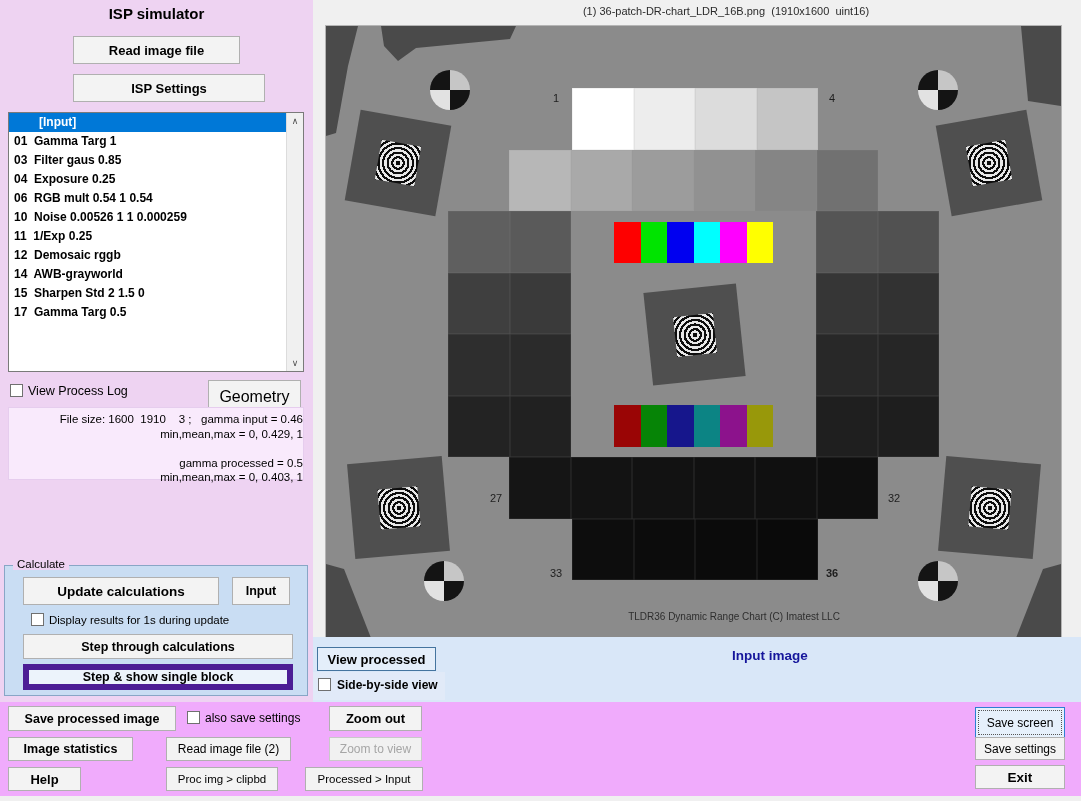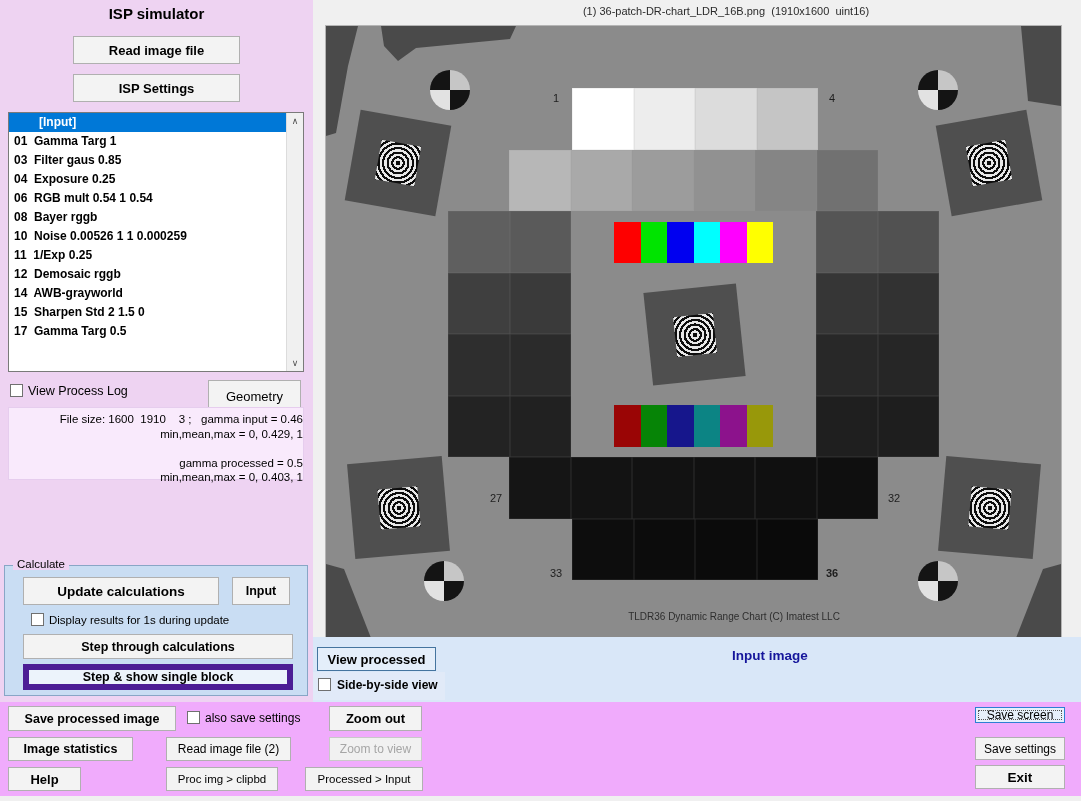--- a/index.html
+++ b/index.html
@@ -9,32 +9,32 @@
   
   #left-panel{left:0;top:0;width:313px;height:707px;background:#eed3f2;}
   #panel-title{left:0;top:5px;width:313px;text-align:center;font-size:15px;font-weight:bold;}
   .btn{position:absolute;display:flex;align-items:center;justify-content:center;
        background:#f3f3f3;border:1px solid #b0b0b0;box-sizing:border-box;font-size:12px;cursor:default;}
   .btn.bold{font-weight:bold;}
   .btn.disabled{color:#a6a6a6;border-color:#c9c9c9;background:#f1f1f1;}
   .btn.blue{background:#e4eefa;border:1px solid #44749f;}
   .btn.focused{background:#e6f0fb;border:1px solid #2d7fd3;outline:1px dotted #555;outline-offset:-4px;}
   #btn-read-image{left:73px;top:36px;width:167px;height:28px;font-size:13px;}
-  #btn-isp-settings{left:73px;top:74px;width:167px;height:28px;font-size:13px;}
+  #btn-isp-settings{left:73px;top:74px;width:192px;height:28px;font-size:13px;}
   
   #listbox{left:8px;top:112px;width:296px;height:260px;background:#fff;border:1px solid #7a7a7a;box-sizing:border-box;overflow:hidden;}
   .list-item{height:19px;line-height:19px;padding-left:5px;font-size:12px;font-weight:bold;white-space:pre;}
   .list-item.selected{background:#0078d7;color:#fff;padding-left:30px;}
   #list-scrollbar{position:absolute;right:0;top:0;width:17px;height:100%;background:#f0f0f0;border-left:1px solid #dcdcdc;box-sizing:border-box;}
   .scroll-arrow{position:absolute;left:0;width:100%;height:16px;display:flex;align-items:center;justify-content:center;font-size:9px;color:#505050;}
   .scroll-arrow.up{top:0;} .scroll-arrow.down{bottom:0;}
   
   .checkbox{position:absolute;width:13px;height:13px;background:#fff;border:1px solid #707070;box-sizing:border-box;}
   .cb-label{position:absolute;font-size:12.5px;line-height:14px;}
-  #geometry-btn{left:208px;top:380px;width:93px;height:33px;font-size:13px;text-align:right;}
+  #geometry-btn{left:208px;top:380px;width:93px;height:33px;font-size:16px;text-align:right;}
   #info-box{left:8px;top:407px;width:296px;height:73px;background:#f9eafc;border:1px solid #e6cdee;box-sizing:border-box;
             font-size:11.5px;line-height:14.6px;white-space:pre;padding:4px 0 0 22px;text-align:right;}
   
   #calc-box{left:4px;top:565px;width:304px;height:131px;background:#c9ddf3;border:1px solid #88a6c6;box-sizing:border-box;}
   #calc-legend{position:absolute;left:8px;top:-8px;font-size:11.5px;background:#eed3f2;padding:0 4px;}
   #btn-update{left:18px;top:11px;width:196px;height:28px;font-size:13.5px;}
   #btn-input{left:227px;top:11px;width:58px;height:28px;font-size:12.5px;}
   #btn-step-through{left:18px;top:68px;width:270px;height:25px;font-size:12.5px;}
   #btn-step-show{left:18px;top:98px;width:270px;height:26px;font-size:12.5px;background:#ecf3fb;border:6px solid #4c1d95;}
   
@@ -64,41 +64,40 @@
   
   #bottom-bar{left:0;top:702px;width:1081px;height:94px;background:#f0abfc;}
   #btn-save-processed{left:8px;top:4px;width:168px;height:25px;font-size:12.5px;}
   #btn-zoom-out{left:329px;top:4px;width:93px;height:25px;font-size:13px;}
   #btn-image-stats{left:8px;top:35px;width:125px;height:24px;font-size:12.5px;}
   #btn-read-image-2{left:166px;top:35px;width:125px;height:24px;}
   #btn-zoom-crop{left:329px;top:35px;width:93px;height:24px;}
   #btn-help{left:8px;top:65px;width:73px;height:24px;font-size:13px;}
   #btn-proc-clipbd{left:166px;top:65px;width:112px;height:24px;font-size:11.5px;}
   #btn-processed-input{left:305px;top:65px;width:118px;height:24px;font-size:11.5px;}
-  #btn-save-screen{left:975px;top:5px;width:90px;height:16px;}
+  #btn-save-screen{left:975px;top:5px;width:90px;height:31px;}
   #btn-save-settings{left:975px;top:35px;width:90px;height:23px;}
   #btn-exit{left:975px;top:63px;width:90px;height:24px;font-size:13.5px;}
 </style>
 </head>
 <body>
 
 <div class="abs" id="left-panel">
   <div class="abs" id="panel-title">ISP simulator</div>
 
   <div class="btn bold" id="btn-read-image">Read image file</div>
   <div class="btn bold" id="btn-isp-settings">ISP Settings</div>
 
   <div class="abs" id="listbox">
     <div>
         <div class="list-item selected">[Input]</div>
         <div class="list-item">01  Gamma Targ 1</div>
         <div class="list-item">03  Filter gaus 0.85</div>
         <div class="list-item">04  Exposure 0.25</div>
         <div class="list-item">06  RGB mult 0.54 1 0.54</div>
-        <div class="list-item">08  Bayer rggb</div>
         <div class="list-item">10  Noise 0.00526 1 1 0.000259</div>
         <div class="list-item">11  1/Exp 0.25</div>
         <div class="list-item">12  Demosaic rggb</div>
         <div class="list-item">14  AWB-grayworld</div>
         <div class="list-item">15  Sharpen Std 2 1.5 0</div>
         <div class="list-item">17  Gamma Targ 0.5</div>
       </div>
     <div id="list-scrollbar">
       <div class="scroll-arrow up">∧</div>
       <div class="scroll-arrow down">∨</div>

